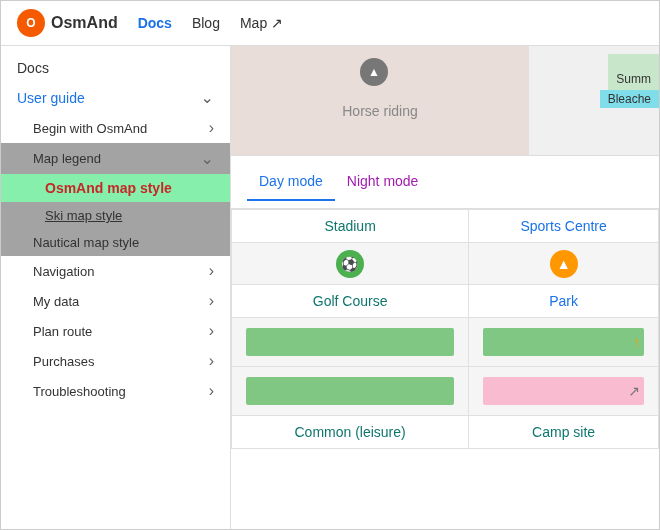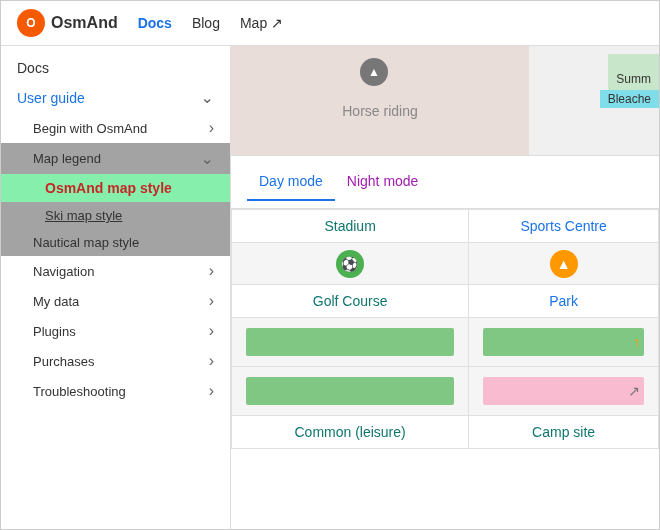--- a/index.html
+++ b/index.html
@@ -92,21 +92,21 @@
     </div>
     <div class="sidebar-item sub">
       <span>Navigation</span>
       <span class="chevron chevron-right"></span>
     </div>
     <div class="sidebar-item sub">
       <span>My data</span>
       <span class="chevron chevron-right"></span>
     </div>
     <div class="sidebar-item sub">
-      <span>Plugins</span>
+      <span>Plan route</span>
       <span class="chevron chevron-right"></span>
     </div>
     <div class="sidebar-item sub">
       <span>Purchases</span>
       <span class="chevron chevron-right"></span>
     </div>
     <div class="sidebar-item sub">
       <span>Troubleshooting</span>
       <span class="chevron chevron-right"></span>
     </div>

